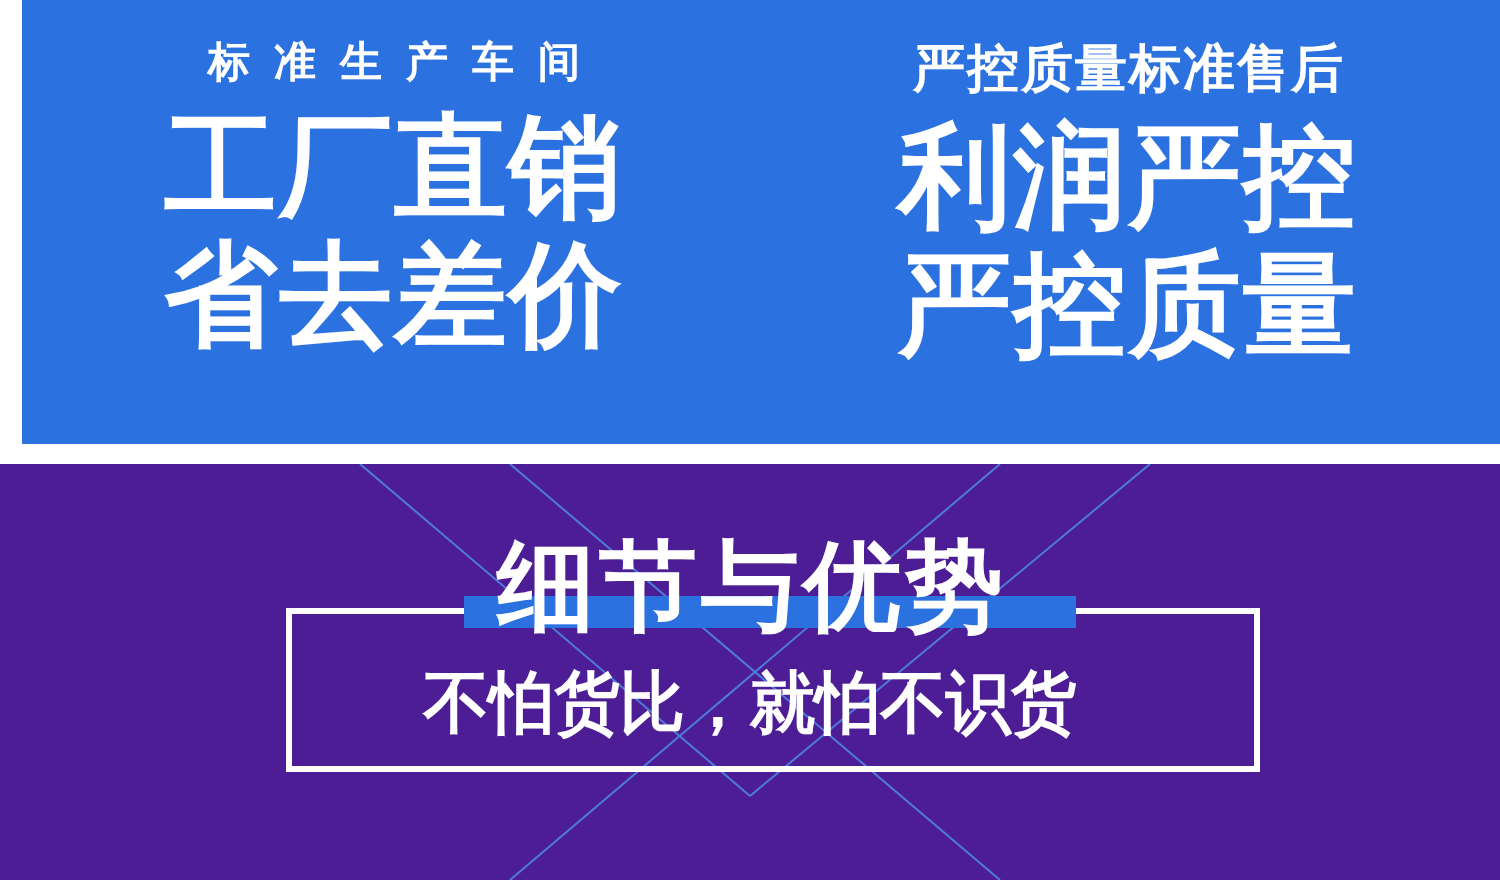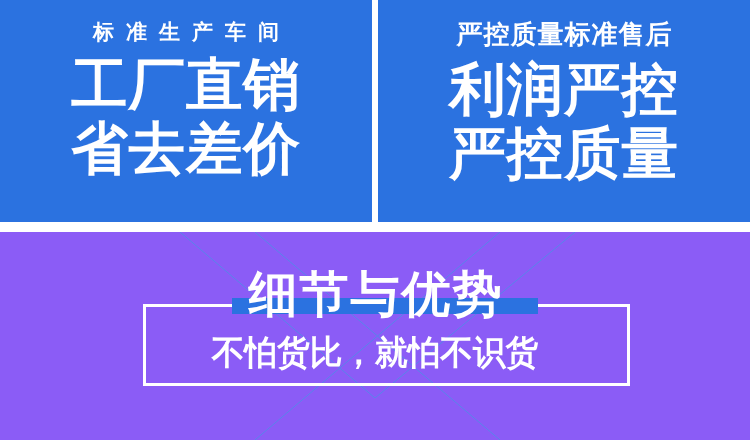--- a/index.html
+++ b/index.html
@@ -29,21 +29,21 @@
     height: 222px;
   }
 
   .panel {
     position: absolute;
     top: 0;
     height: 222px;
     background: #2b72e0;
     overflow: hidden;
   }
-  .panel.left  { left: 0;     width: 372px; }
+  .panel.left  { left: 11px;     width: 372px; }
   .panel.right { left: 378px; width: 372px; }
 
   .panel-inner {
     position: absolute;
     left: 0;
     right: 0;
     top: 0;
     bottom: 0;
     display: flex;
     flex-direction: column;
@@ -85,21 +85,21 @@
   .headline.l1 { margin-top: 12px; }
   .headline.l2 { margin-top: 2px; }
 
   
   .bottom-panel {
     position: absolute;
     left: 0;
     top: 232px;
     width: 750px;
     height: 208px;
-    background: #8b5cf6;
+    background: #4c1d95;
     overflow: hidden;
   }
 
   .deco-lines {
     position: absolute;
     left: 0;
     top: 0;
     width: 750px;
     height: 208px;
     pointer-events: none;

